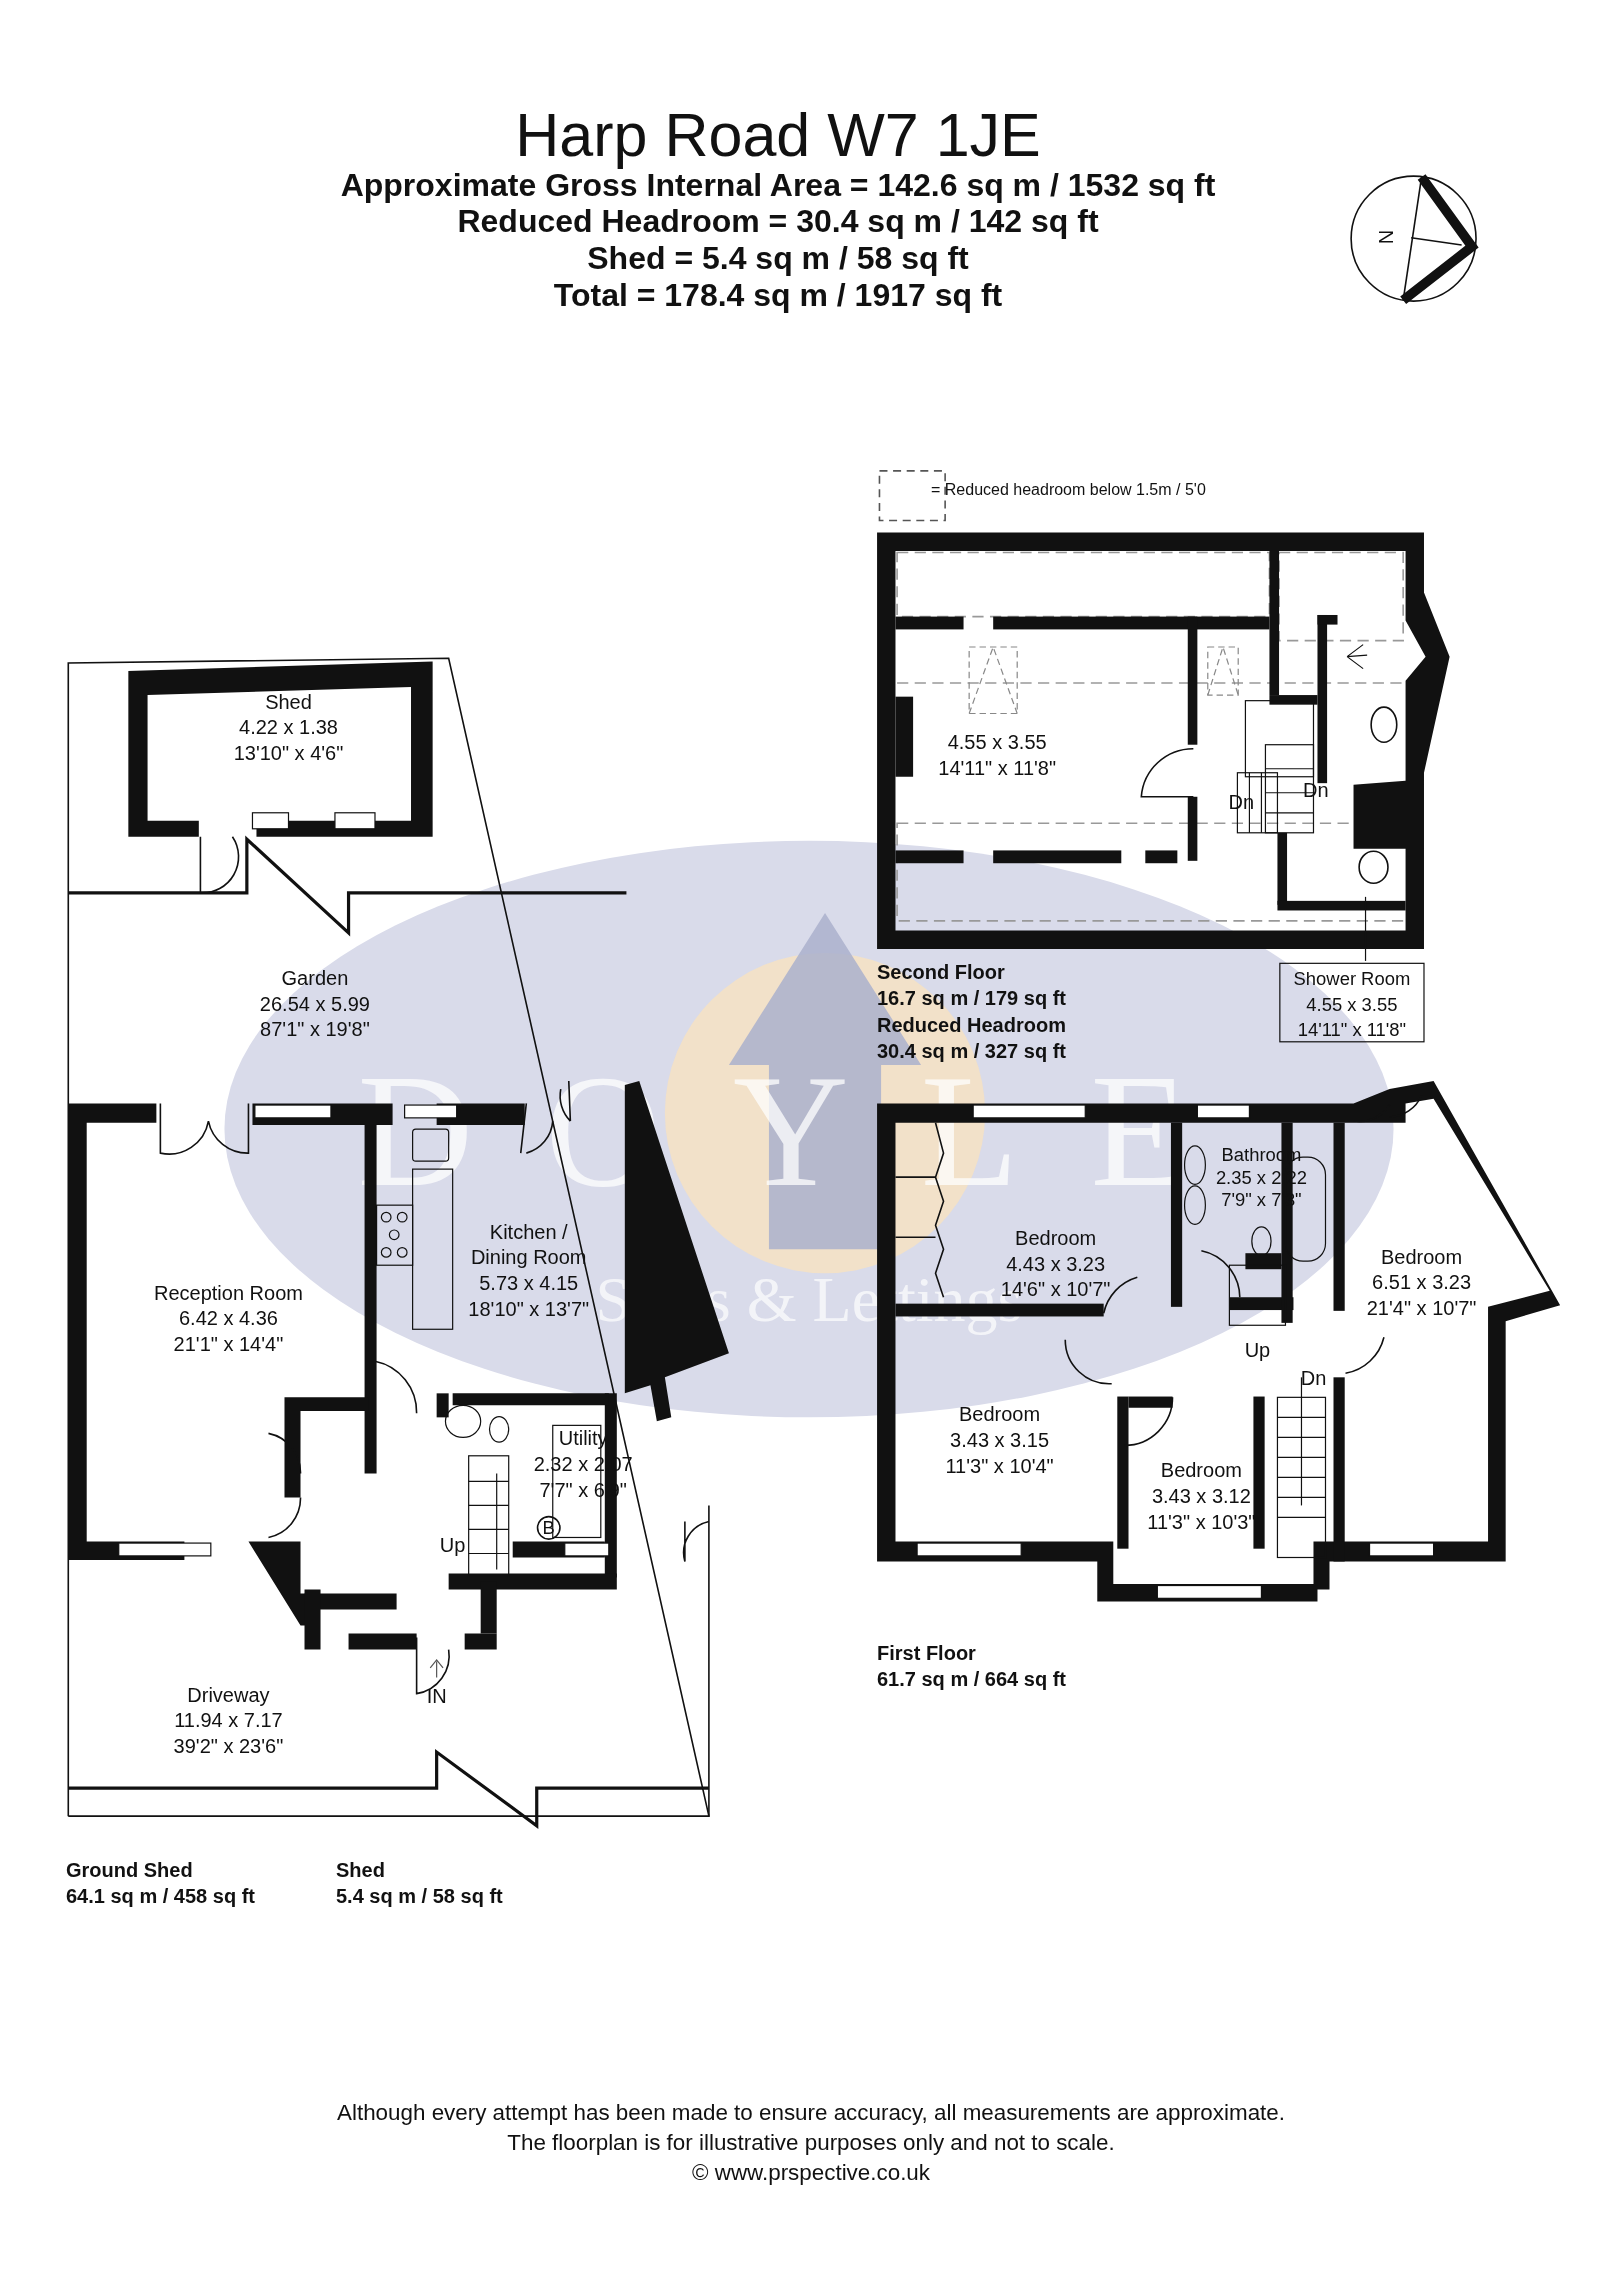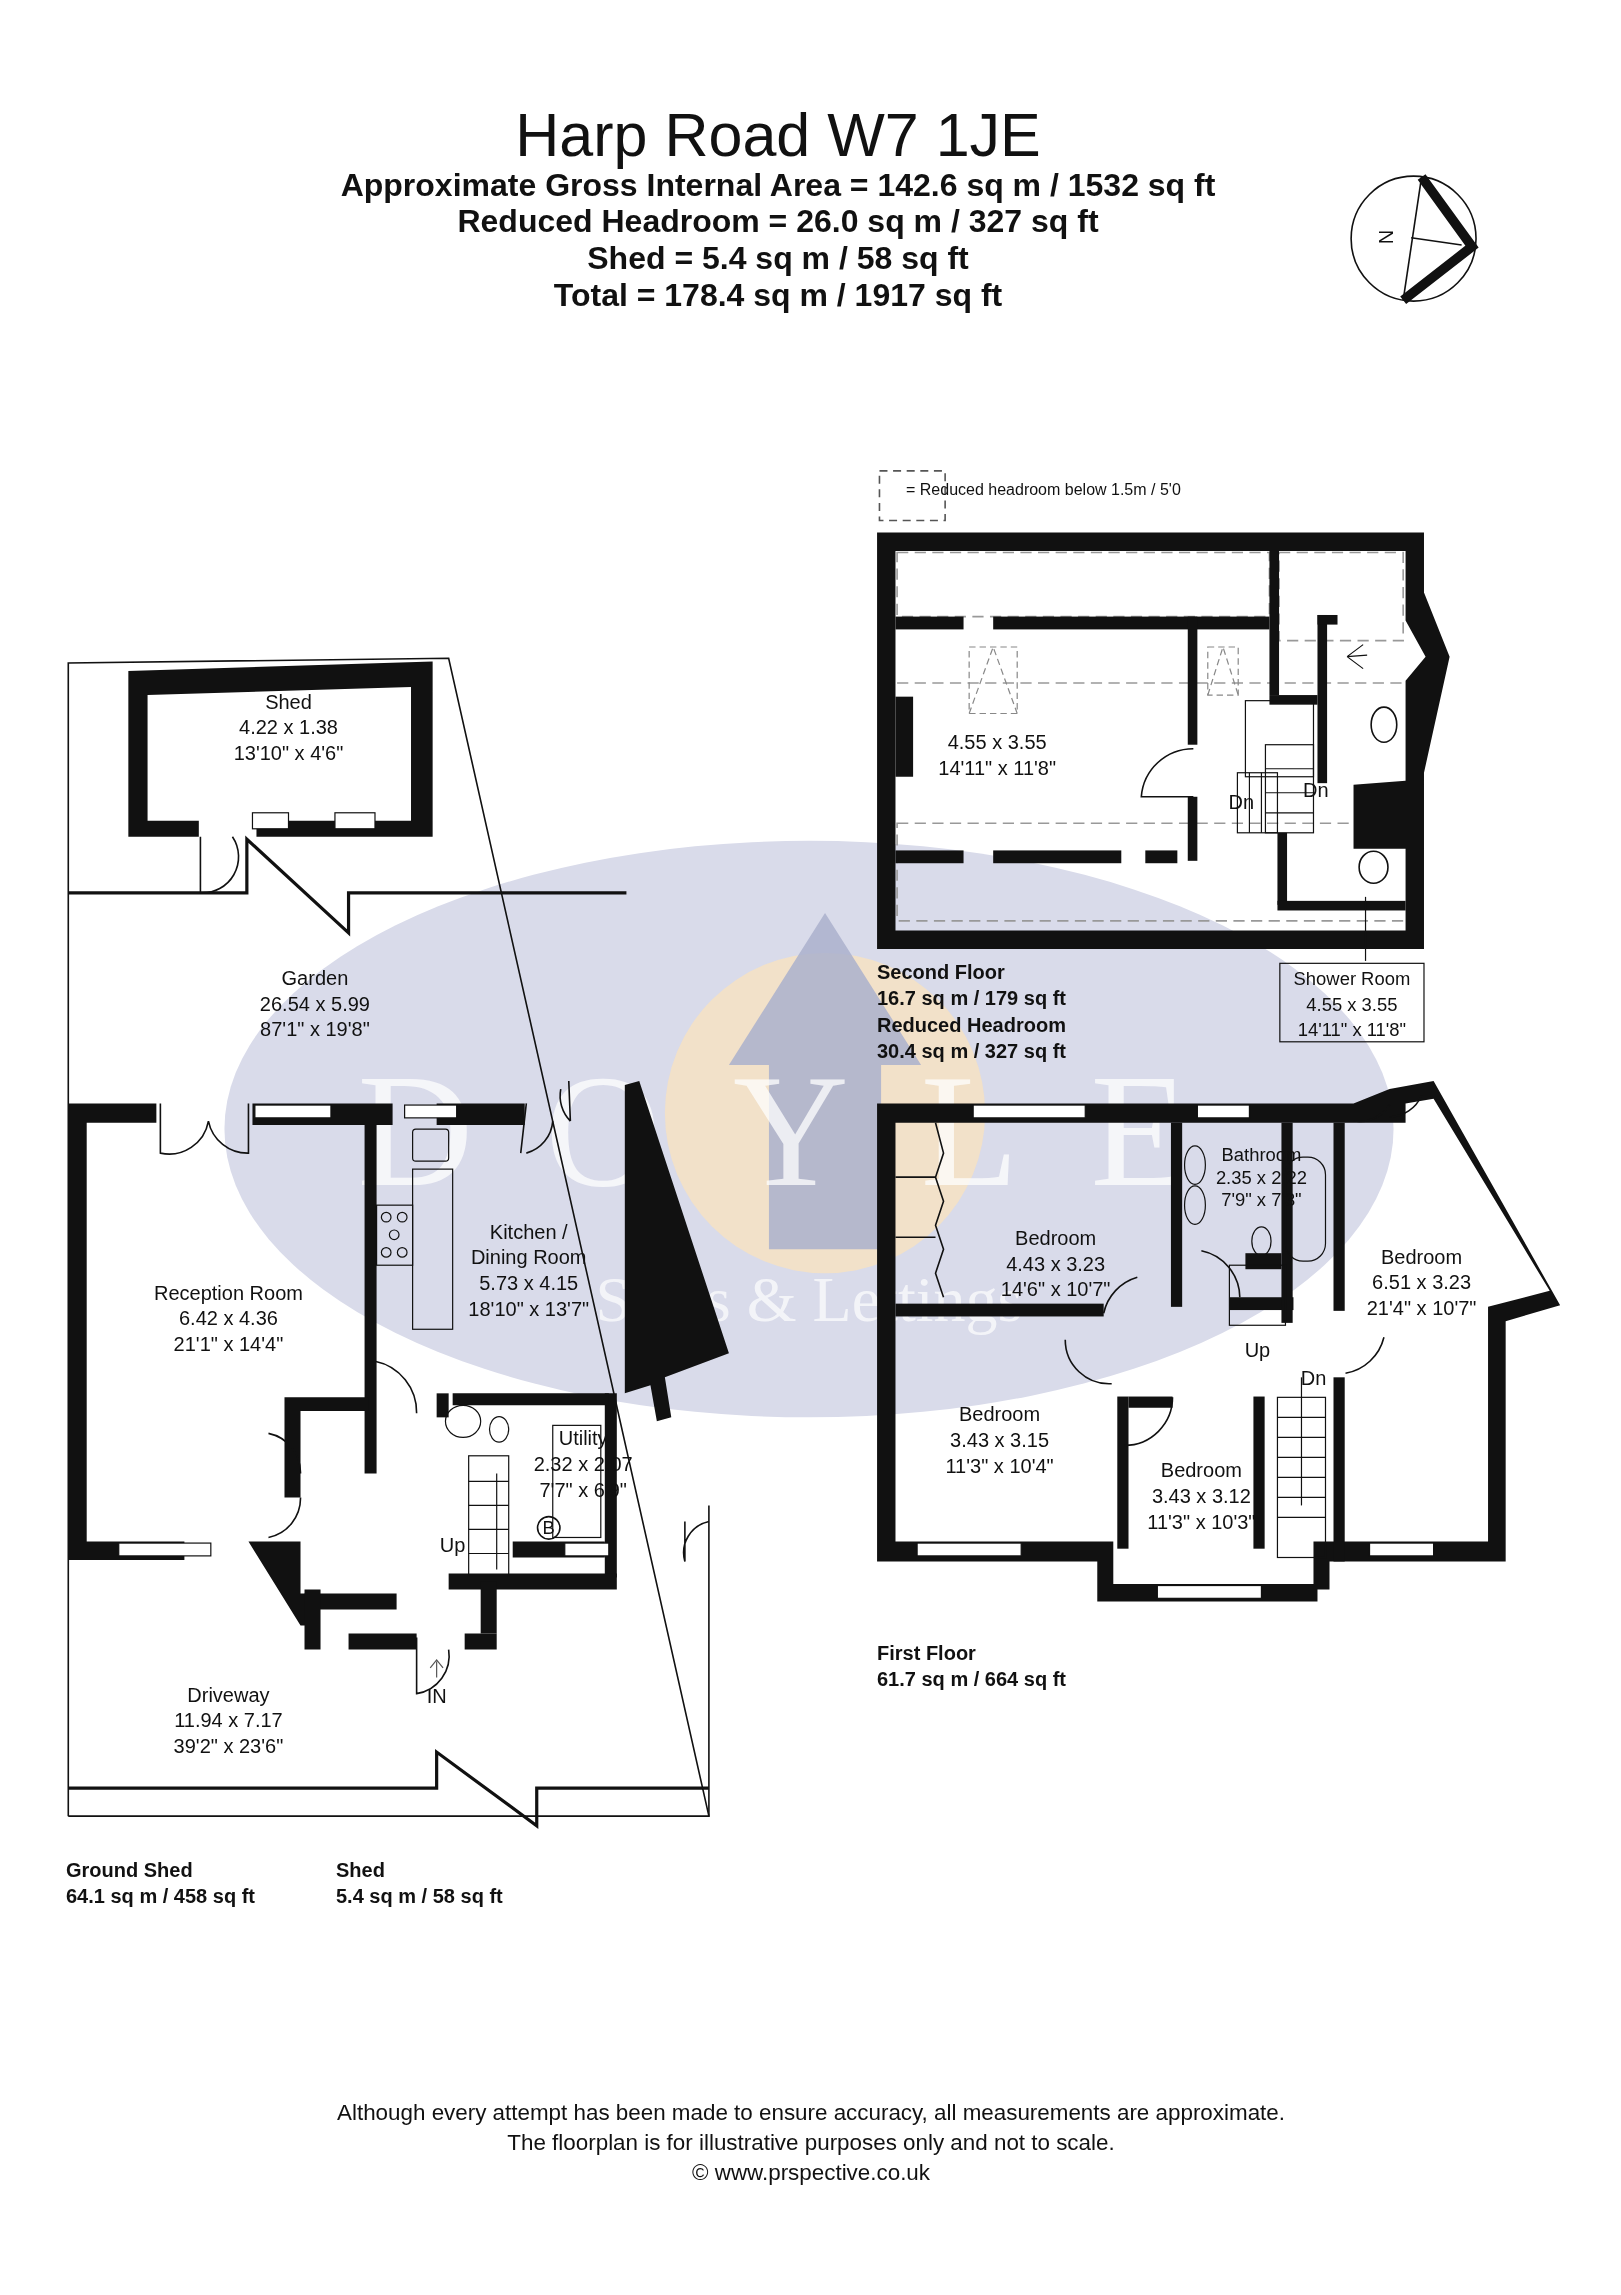--- a/index.html
+++ b/index.html
@@ -7,30 +7,30 @@
          font-family:"Liberation Sans", sans-serif; color:#111; }
   .abs { position:absolute; }
   .hdr { left:0; width:1556px; text-align:center; }
   .title { top:103px; font-size:61px; line-height:64px; }
   .sub { font-size:32px; line-height:37px;font-weight:bold; }
   .s1 { top:167px; } .s2 { top:203px; } .s3 { top:240px; } .s4 { top:277px; }
   svg.plan { position:absolute; left:0; top:0; }
   .lbl { font-family:"Liberation Sans", sans-serif; font-size:25px; fill:#111; text-anchor:middle; }
   .lbl-sm { font-size:23px; }
   .flabel { font-weight:bold; font-size:20px; line-height:26.4px; }
-  .legend { left:906px; top:481px; font-size:16px; }
+  .legend { left:931px; top:481px; font-size:16px; }
   .foot { left:0; width:1622px; text-align:center; font-size:22.4px; line-height:30px; }
   .wm { font-family:"Liberation Serif", serif; }
 </style>
 </head>
 <body>
 
 <div class="abs hdr title">Harp Road W7 1JE</div>
 <div class="abs hdr sub s1">Approximate Gross Internal Area = 142.6 sq m / 1532 sq ft</div>
-<div class="abs hdr sub s2">Reduced Headroom = 26.0 sq m / 327 sq ft</div>
+<div class="abs hdr sub s2">Reduced Headroom = 30.4 sq m / 142 sq ft</div>
 <div class="abs hdr sub s3">Shed = 5.4 sq m / 58 sq ft</div>
 <div class="abs hdr sub s4">Total = 178.4 sq m / 1917 sq ft</div>
 
 <svg class="plan" width="1622" height="2295" viewBox="0 0 2025 2866">
 
   <g>
     <ellipse cx="1010" cy="1410" rx="730" ry="360" fill="#d9dbea"></ellipse>
     <circle cx="1030" cy="1390" r="200" fill="#f6e2c3" opacity="0.85"></circle>
     <polygon points="1030,1140 1150,1330 1100,1330 1100,1560 960,1560 960,1330 910,1330" fill="#aab0cc" opacity="0.85"></polygon>
     <text x="1010" y="1480" text-anchor="middle" class="wm" font-size="200" fill="#ffffff" opacity="0.75" letter-spacing="90">DOYLE</text>

